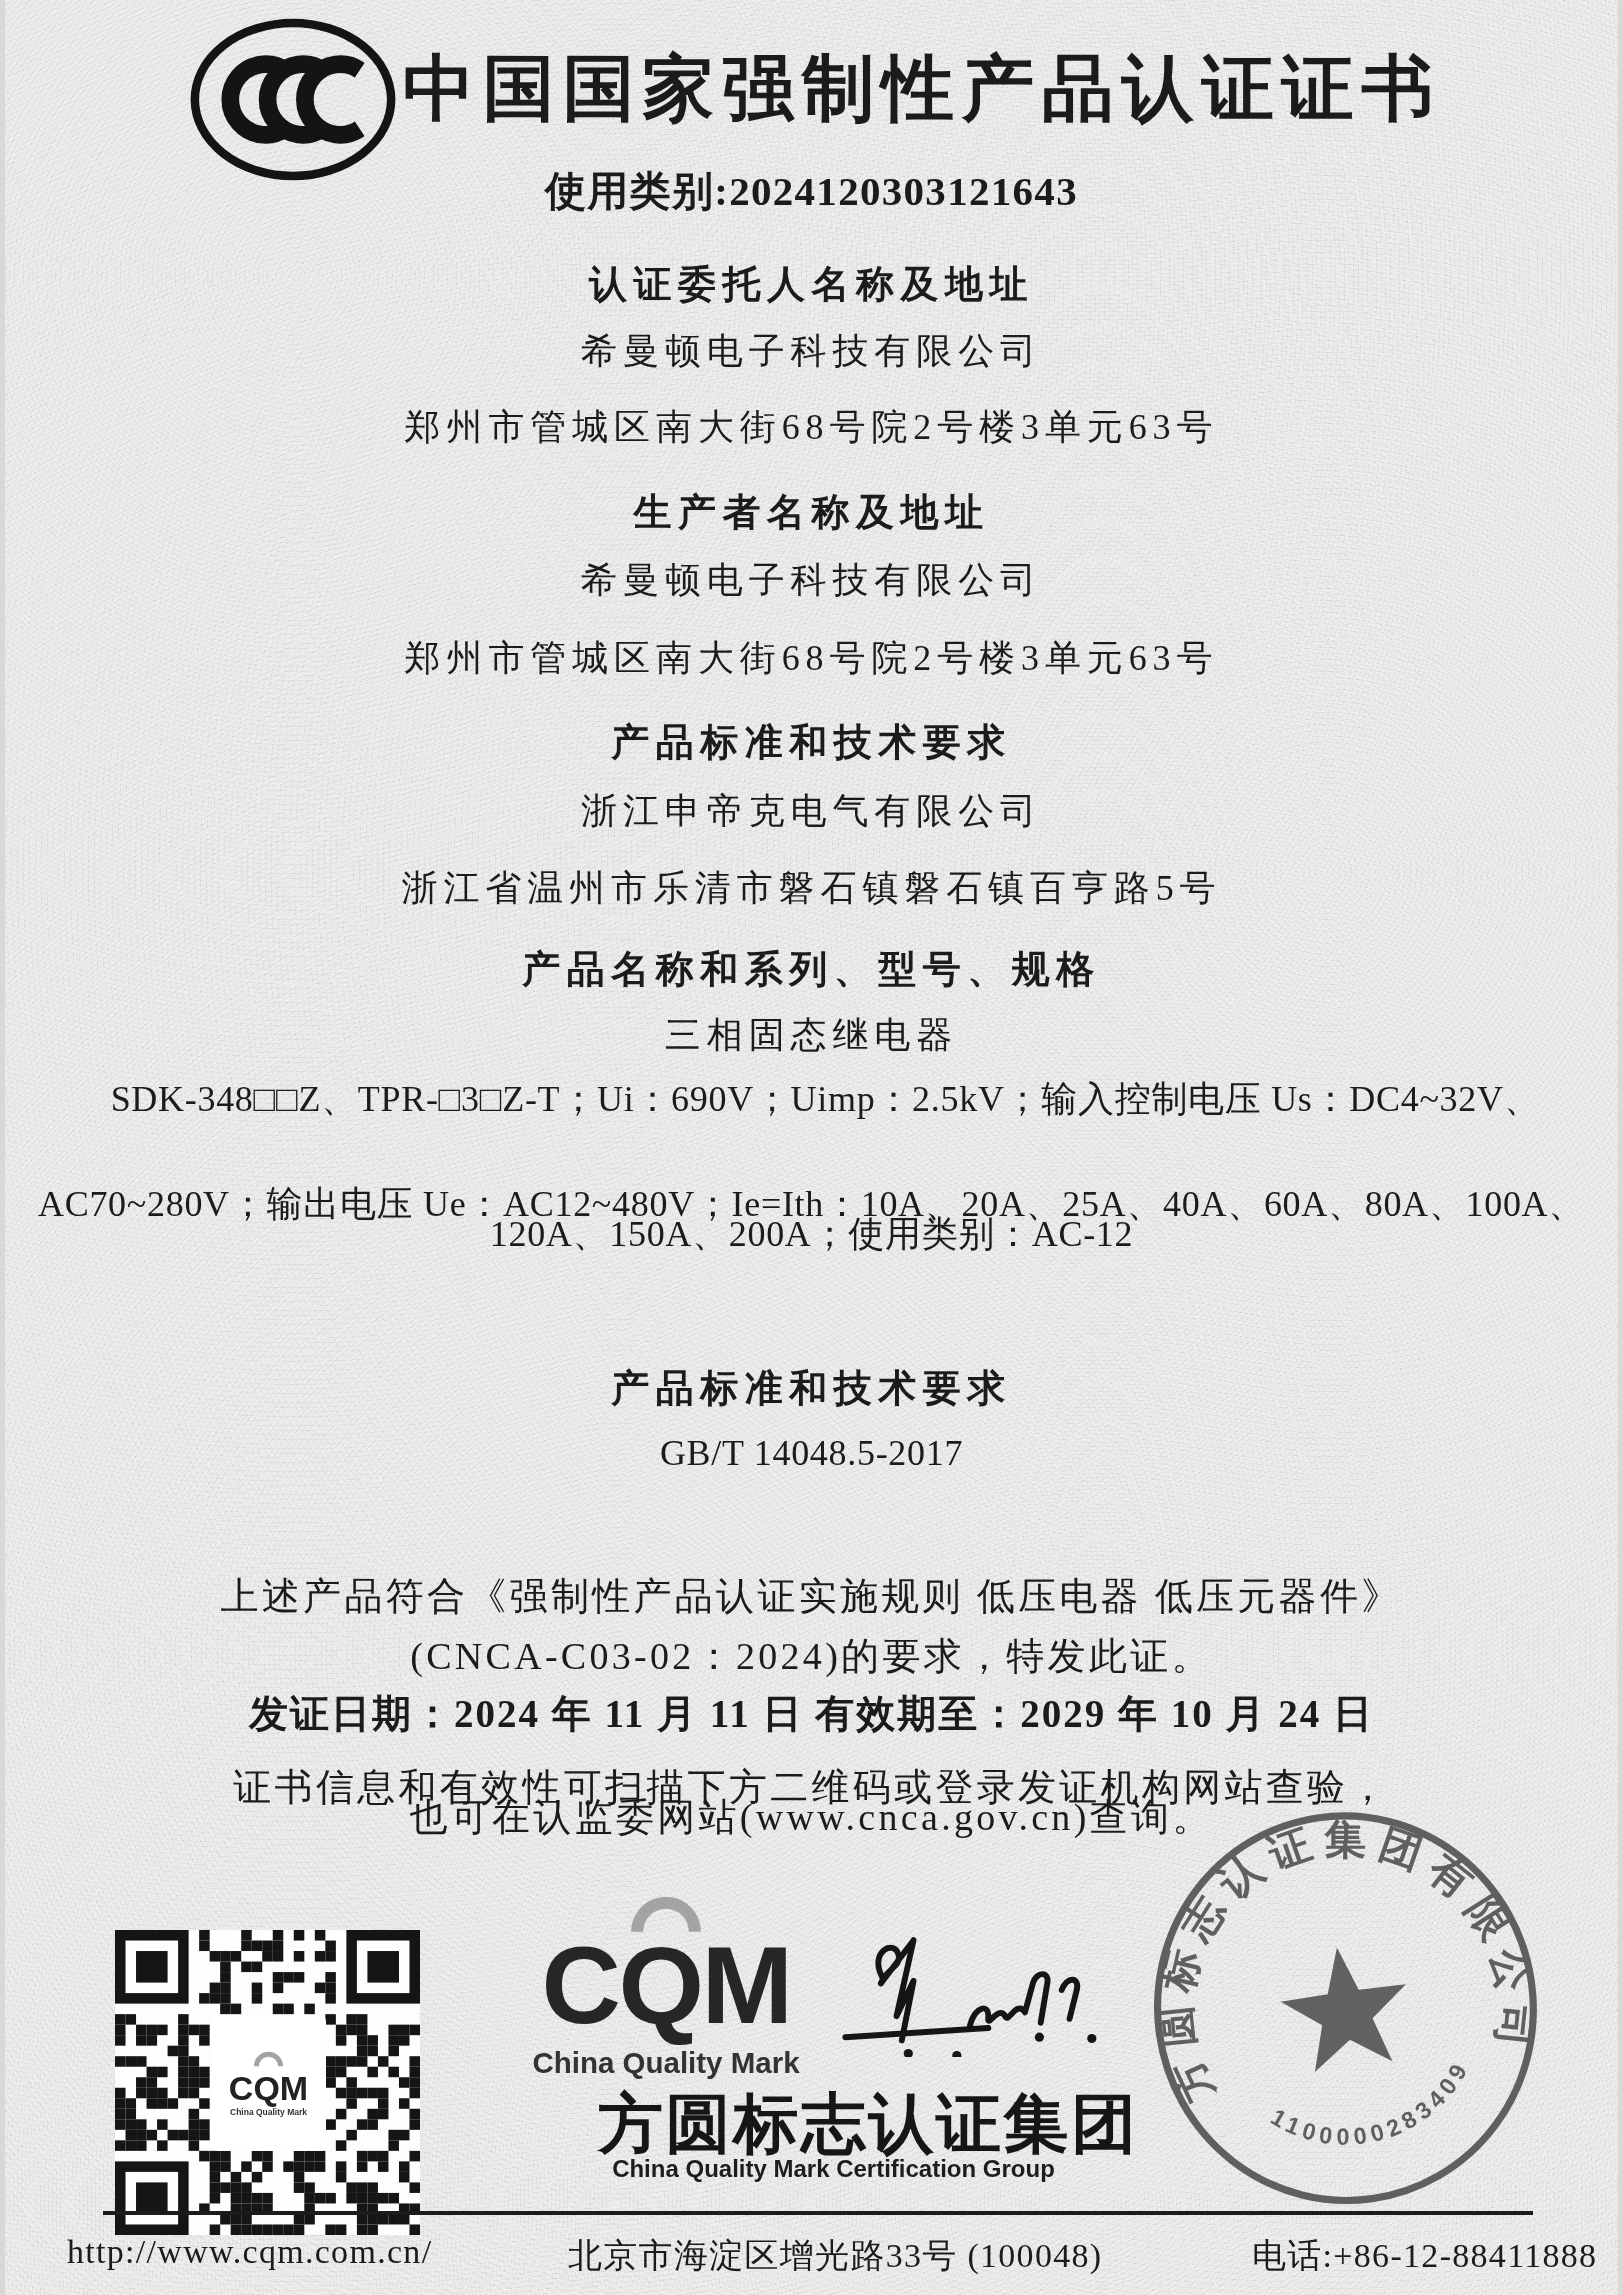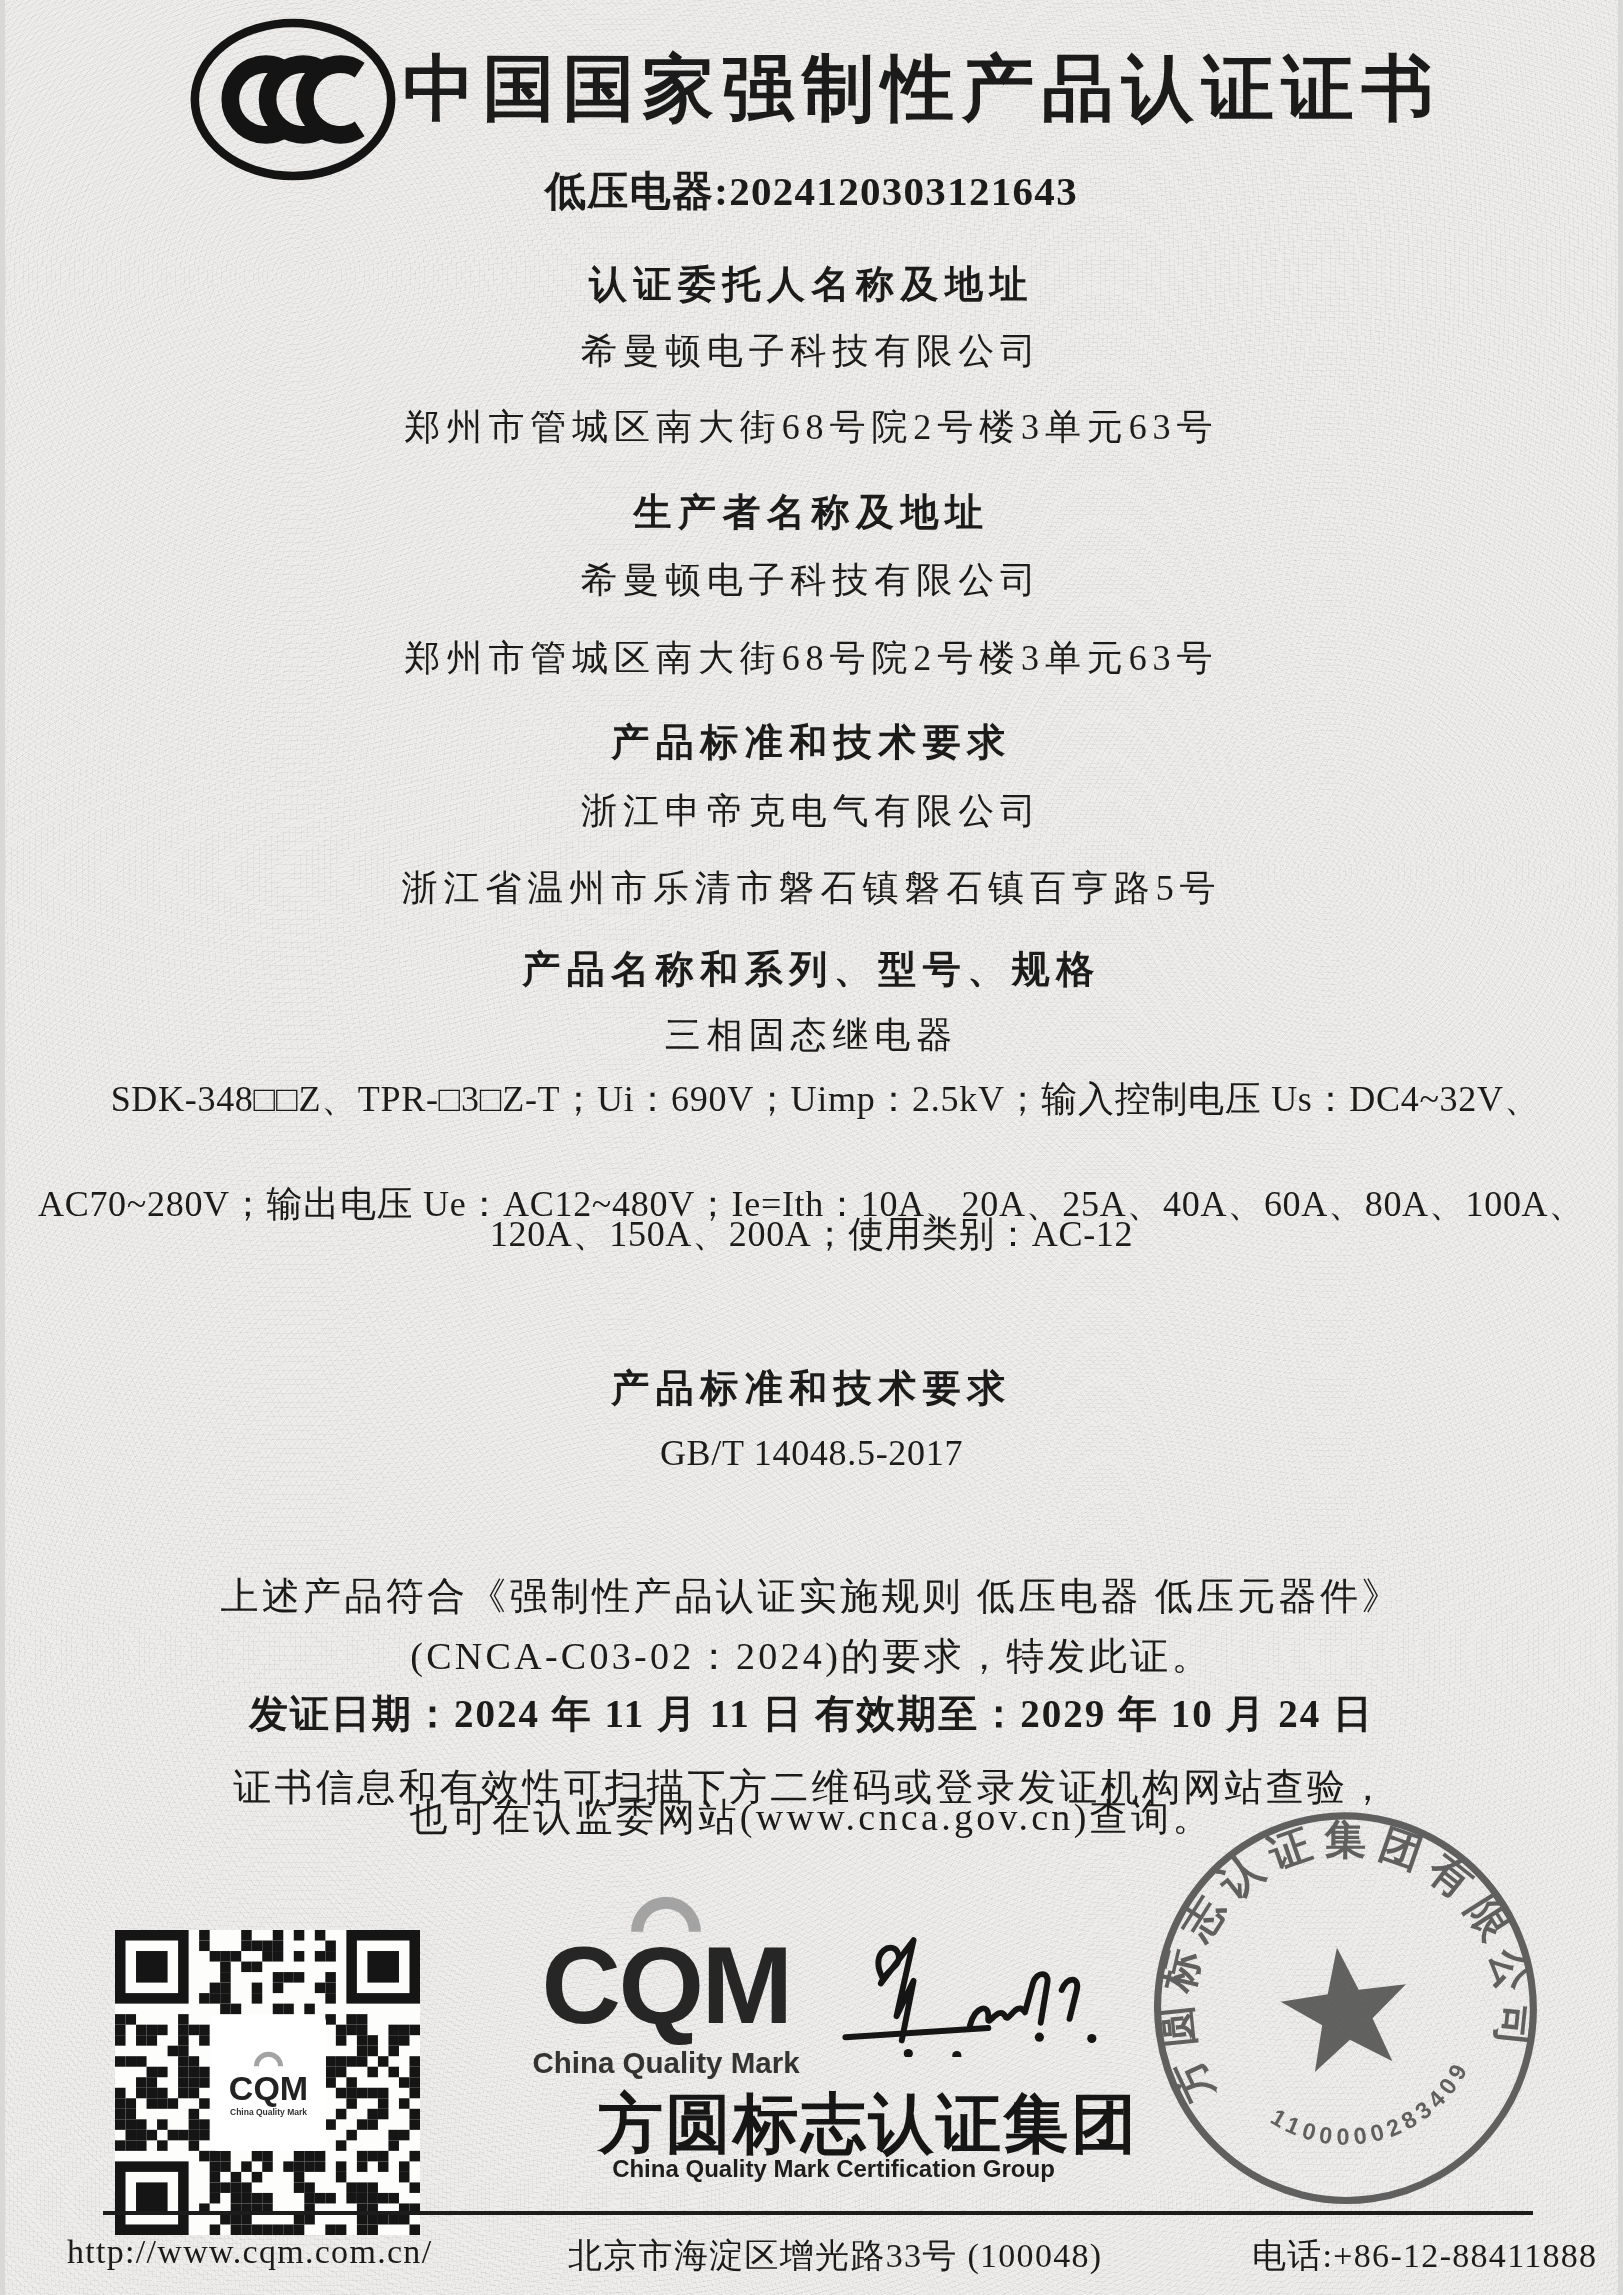--- a/index.html
+++ b/index.html
@@ -54,21 +54,21 @@
   <svg class="abs" style="left:182px;top:17px;" width="212" height="165" viewBox="0 0 324 252">
     <ellipse cx="162" cy="126" rx="150" ry="117" fill="none" stroke="#141414" stroke-width="13"></ellipse>
     <g fill="none" stroke="#141414" stroke-width="27">
       <path d="M150,81 A54,54 0 1 0 150,171"></path>
       <path d="M207,81 A54,54 0 1 0 207,171"></path>
       <path d="M264,81 A54,54 0 1 0 264,171"></path>
     </g>
   </svg>
 
   <div class="abs title" style="left:367px;top:41px;width:1100px;text-align:center;white-space:nowrap;">中国国家强制性产品认证证书</div>
-  <div class="cline certno" style="top:164px;">低压电器:2024120303121643</div>
+  <div class="cline certno" style="top:164px;">使用类别:2024120303121643</div>
 
   <div class="cline sec-h" style="top:259px;">认证委托人名称及地址</div>
   <div class="cline sec-l" style="top:327px;">希曼顿电子科技有限公司</div>
   <div class="cline sec-l" style="top:403px;">郑州市管城区南大街68号院2号楼3单元63号</div>
 
   <div class="cline sec-h" style="top:487px;">生产者名称及地址</div>
   <div class="cline sec-l" style="top:556px;">希曼顿电子科技有限公司</div>
   <div class="cline sec-l" style="top:634px;">郑州市管城区南大街68号院2号楼3单元63号</div>
 
   <div class="cline sec-h" style="top:717px;">产品标准和技术要求</div>

